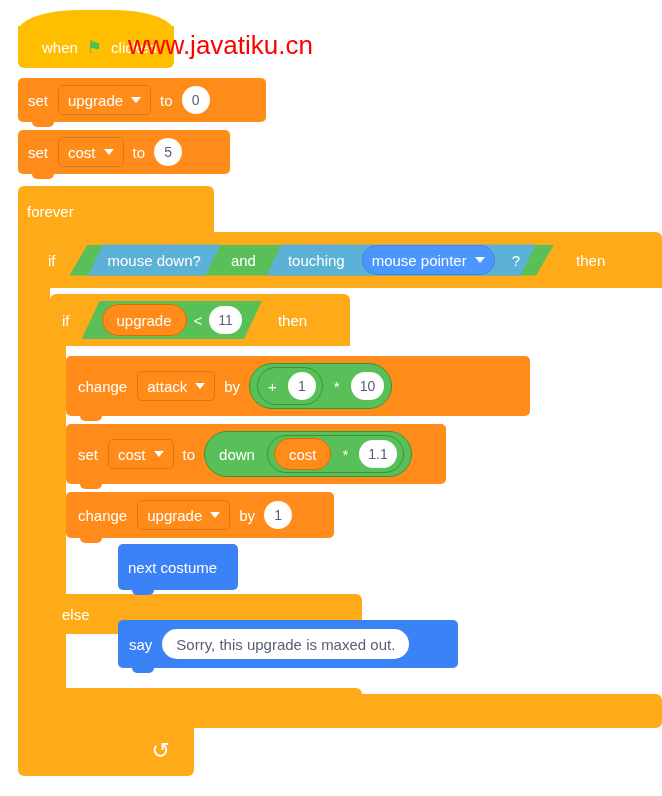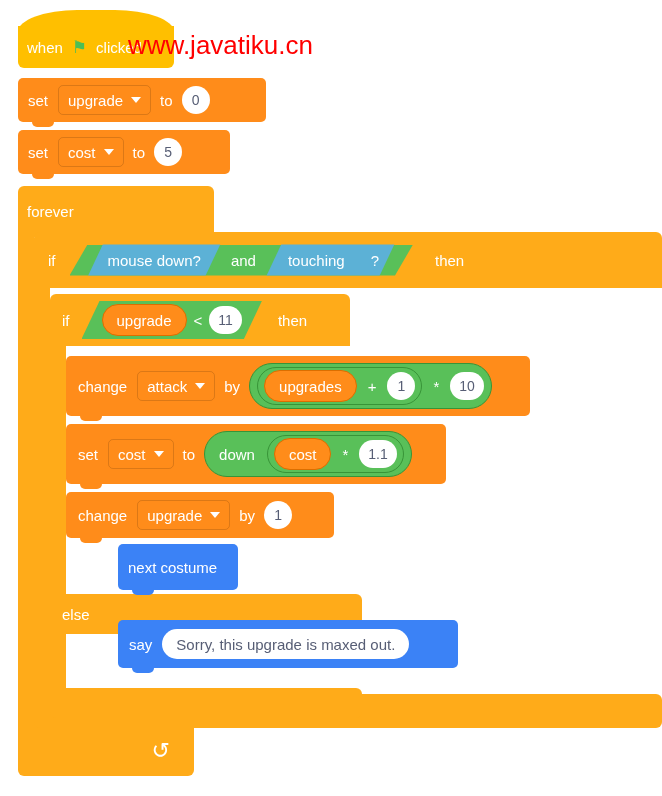--- a/index.html
+++ b/index.html
@@ -140,20 +140,24 @@
 <div class="blk c-control" style="left:34px; top:232px; width:628px; height:56px; border-radius:6px 6px 0 0;">
   <span class="lbl" style="padding-left:14px; padding-right:14px;">if</span>
 
   <div class="hexbool" style="height:31px; padding:0 4px; align-items:center;">
     <span style="display:inline-flex;">
       <span class="hex" style="height:34px; margin-left:14px; padding:0 20px;">mouse down?</span>
     </span>
     <span class="lbl" style="padding:0 10px;">and</span>
     <span class="hex" style="height:34px; padding:0 16px 0 22px; gap:8px; margin-right:14px;">
       <span style="margin-right:9px;">touching</span>
+      <span class="drop blue">
+        <span>mouse pointer</span>
+        <span class="caret"></span>
+      </span>
       <span style="margin-left:9px;">?</span>
     </span>
   </div>
 
   <span class="lbl" style="padding-left:22px;">then</span>
 </div>
 <div class="blk c-control" style="left:34px; top:286px; width:16px; height:410px; border-radius:0;"></div>
 <div class="blk c-control" style="left:34px; top:694px; width:628px; height:34px; border-radius:0 6px 6px 6px;"></div>
 
 <div class="blk c-control" style="left:50px; top:294px; width:300px; height:52px; border-radius:6px 6px 0 0;">
@@ -167,21 +171,21 @@
 </div>
 <div class="blk c-control" style="left:50px; top:344px; width:16px; height:252px; border-radius:0;"></div>
 
 <div class="blk c-control" style="left:50px; top:594px; width:312px; height:40px; border-radius:0 6px 0 0;">
   <span class="lbl" style="padding-left:12px;">else</span>
 </div>
 <div class="blk c-control" style="left:50px; top:630px; width:16px; height:60px; border-radius:0;"></div>
 <div class="blk c-control" style="left:50px; top:688px; width:312px; height:30px; border-radius:0 6px 6px 6px;"></div>
 
 <div class="blk c-events" style="left:18px; top:26px; width:156px; height:42px; border-radius:0 0 6px 6px;">
-  <span class="lbl" style="padding-left:9px;">when</span>
+  <span class="lbl" style="padding-left:24px;">when</span>
   <span class="flag" style="color:#4CBF56; margin:0 4px;">⚑</span>
   <span class="lbl">clicked</span>
 </div>
 <div style="position:absolute; left:18px; top:10px; width:156px; height:22px;
             background:#FFBF00;
             border-radius:70px 70px 0 0 / 26px 26px 0 0;"></div>
 
 <div class="watermark" style="left:128px; top:30px;">www.javatiku.cn</div>
 
 <div class="blk c-data notch-bot" style="left:18px; top:78px; width:248px; height:44px;">
@@ -208,21 +212,20 @@
   <span class="lbl" style="padding-left:12px; padding-right:10px;">change</span>
   <span class="drop">
     <span>attack</span>
     <span class="caret"></span>
   </span>
   <span class="lbl" style="padding:0 9px;">by</span>
 
   <span class="op" style="height:44px; padding:0 7px;">
 
     <span class="op inner" style="height:36px; padding:0 6px;">
-      <span class="varrep">upgrades</span>
       <span class="lbl" style="padding:0 4px;">+</span>
       <span class="oval">1</span>
     </span>
     <span class="lbl" style="padding:0 4px;">*</span>
     <span class="oval">10</span>
   </span>
 </div>
 
 <div class="blk c-data notch-bot" style="left:66px; top:424px; width:380px; height:60px;">
   <span class="lbl" style="padding-left:12px; padding-right:10px;">set</span>

